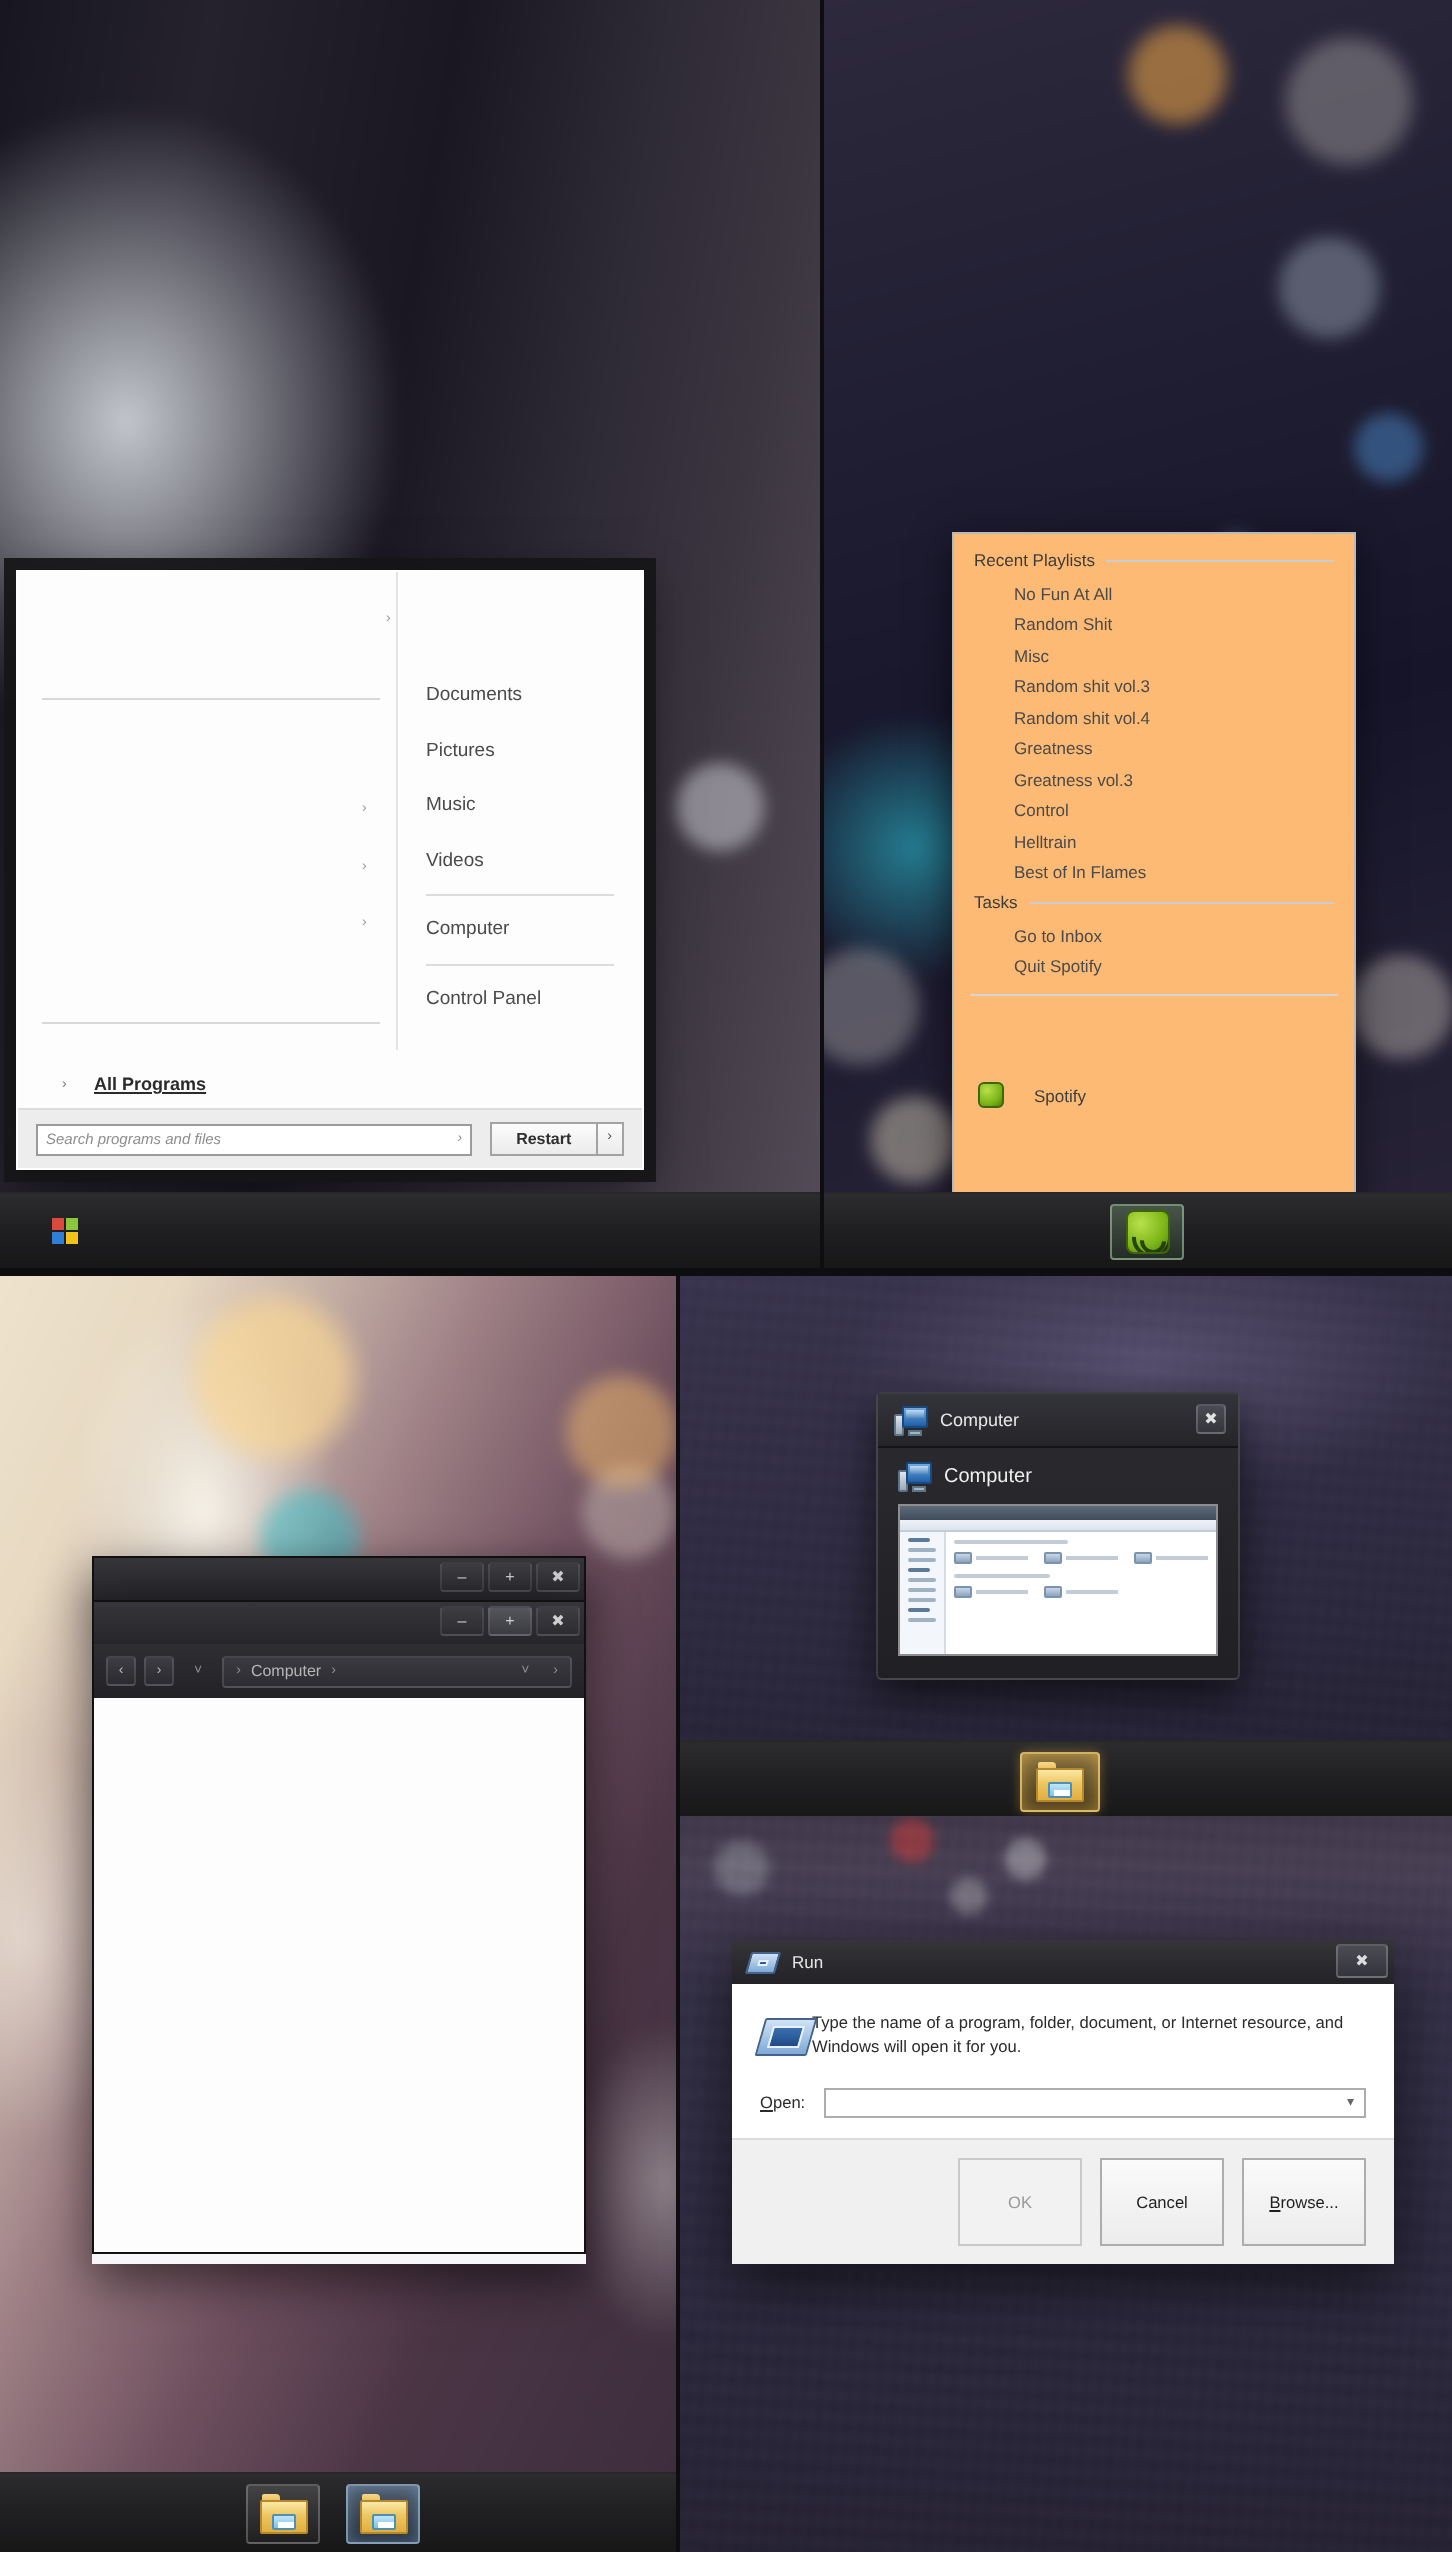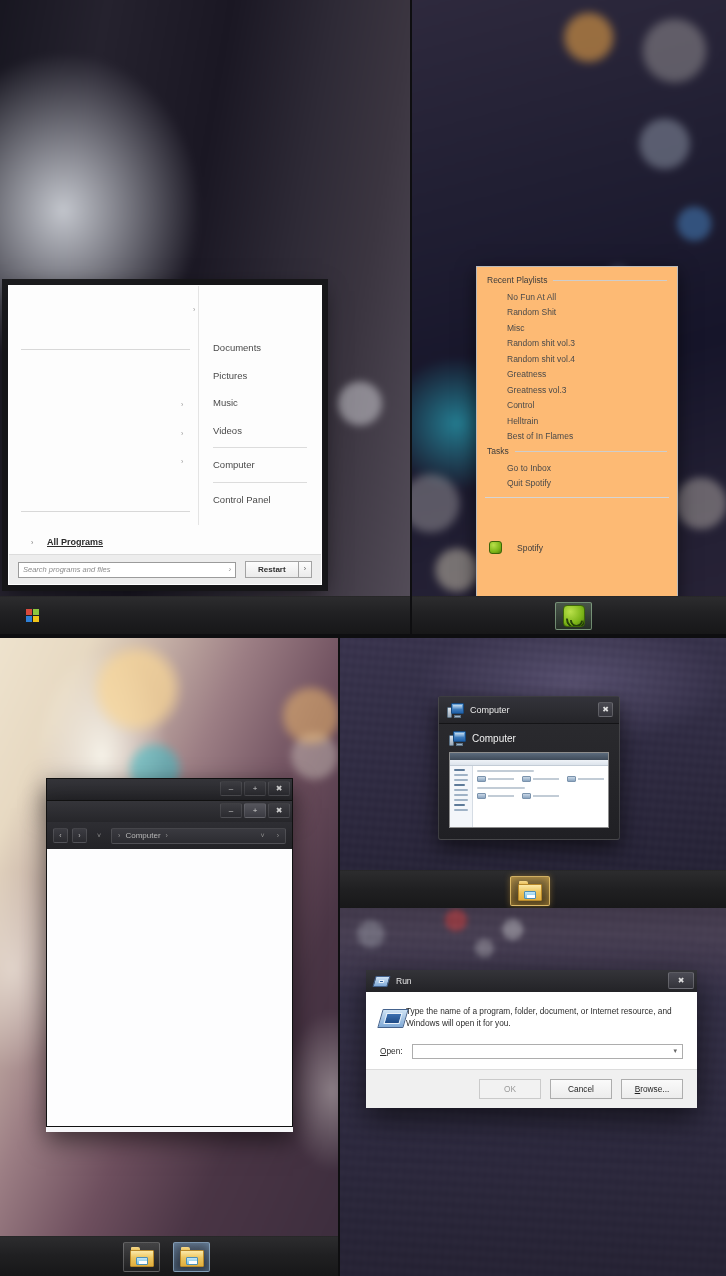--- a/index.html
+++ b/index.html
@@ -256,21 +256,21 @@
   .run-top{ display:flex; }
   .run-desc{ font-size:8.3px; color:#2b2b2b; line-height:1.42; }
   .run-open{ display:flex; align-items:center; gap:9px; margin-top:14px; }
   .run-open label{ font-size:8.3px; color:#2b2b2b; }
   .run-open label u{ text-decoration:underline; }
   .run-input{ flex:1; height:15px; background:#fff; border:1px solid #adadad;
     display:flex; align-items:center; }
   .run-input .dd{ margin-left:auto; font-size:7px; color:#666; padding-right:5px; }
   .run-foot{ background:#f0f0f0; border-top:1px solid #dcdcdc; padding:9px 14px;
     display:flex; justify-content:flex-end; gap:9px; }
-  .run-btn{ min-width:62px; text-align:center; font-size:8.3px; padding:4px 0;
+  .run-btn{ min-width:62px; text-align:center; font-size:8.3px; padding:16px 0;
     background:linear-gradient(#fafafa,#ececec); border:1px solid #adadad; color:#1f1f1f; }
   .run-btn.dis{ color:#9a9a9a; background:#f2f2f2; border-color:#cacaca; }
   .run-btn u{ text-decoration:underline; }
 </style>
 </head>
 <body>
 
 <div id="root">
 
   <div class="panel" style="left:0;top:0;width:410px;height:634px;">

